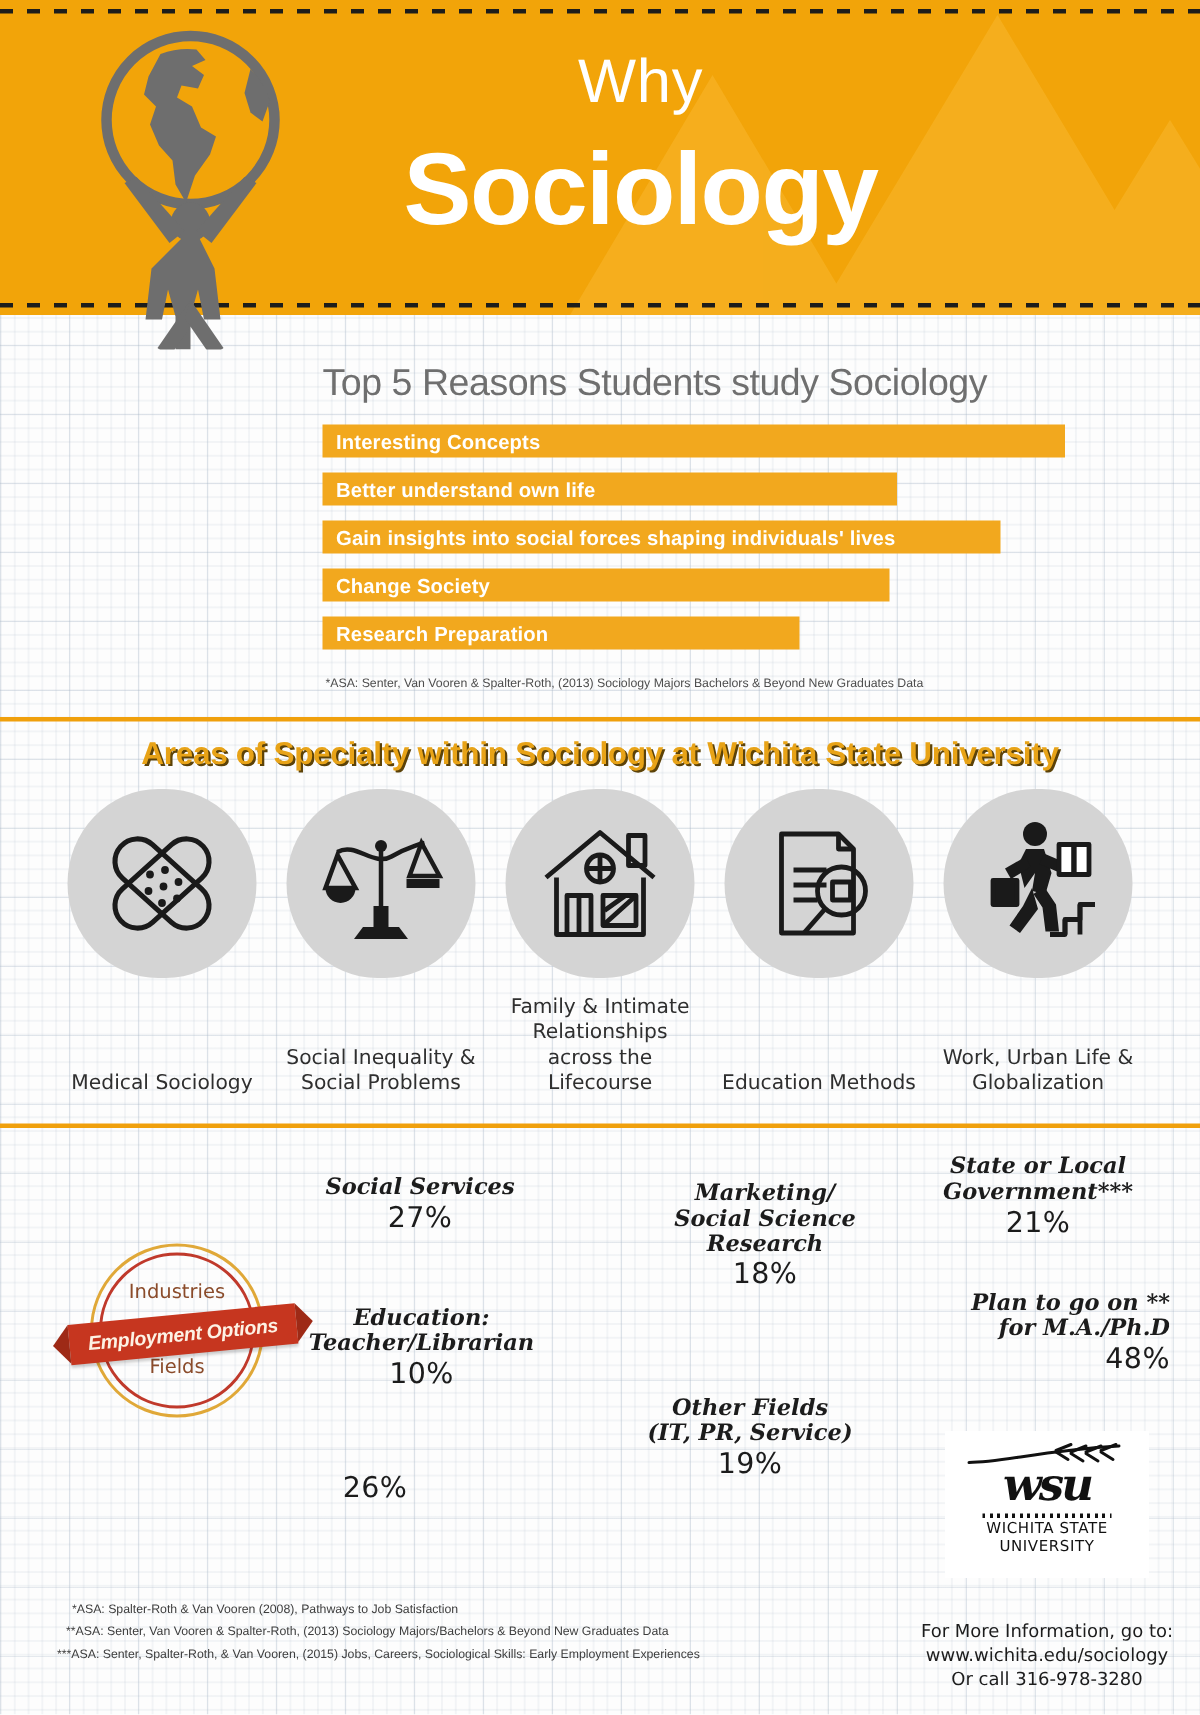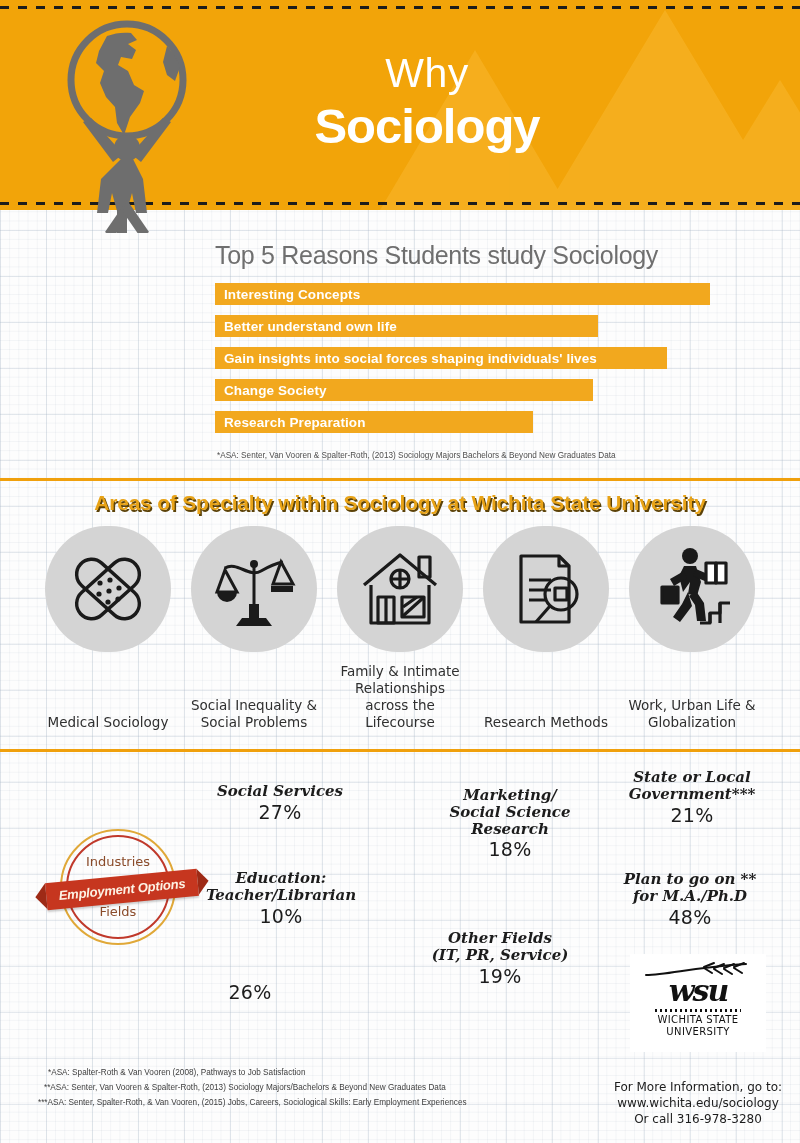--- a/index.html
+++ b/index.html
@@ -42,22 +42,22 @@
   .hdr-title-wrap{
     position:absolute;left:0;top:0;width:800px;height:210px;
     display:flex;flex-direction:column;align-items:center;justify-content:center;
     color:#ffffff;text-align:center;padding-left:27px;
   }
   .hdr-why{
     font-size:41px;font-weight:400;line-height:1;
     letter-spacing:.5px;margin:0 0 2px 0;
   }
   .hdr-main{
-    font-size:49px;font-weight:bold;line-height:.98;
-    letter-spacing:-1px;margin:6px;
+    font-size:68px;font-weight:bold;line-height:.98;
+    letter-spacing:-1px;margin:16px;
   }
   
   .sec1{position:absolute;left:0;top:210px;width:800px;height:268px;}
   .globe{position:absolute;left:55px;top:18px;width:145px;height:215px;}
   .sec1-title{
     position:absolute;left:215px;top:241px;
     font-size:25px;font-weight:normal;color:#6f6f6f;
     letter-spacing:-.3px;white-space:nowrap;
   }
   .bars{position:absolute;left:215px;top:283px;}
@@ -297,21 +297,21 @@
             <g stroke="#1a1a1a" stroke-width="3.2" fill="none" stroke-linejoin="round">
               <path d="M18 10h38l10 10v56H18z"></path>
               <path d="M56 10v10h10"></path>
               <path d="M26 34h22M26 44h22M26 54h16"></path>
               <circle cx="58" cy="48" r="16"></circle>
               <rect x="52" y="42" width="12" height="12"></rect>
               <path d="M47 60L33 76"></path>
             </g>
           </svg>
         </div>
-        <div class="spec-label">Research
+        <div class="spec-label">Education
 Methods</div>
       </div>
 
       <div class="spec-item">
         <div class="spec-oval">
           <svg width="88" height="88" viewBox="0 0 88 88">
             <g fill="#1a1a1a">
               <circle cx="42" cy="11" r="8"></circle>
               <path d="M36 21h12l5 16-4 14-9-2 2-12-7 10-4-16z"></path>
               <path d="M40 47l4 14-12 16-7-5 9-13z"></path>
@@ -377,21 +377,21 @@
 (IT, PR, Service)</div>
       <div class="pct">19%</div>
     </div>
 
     <div class="stat" style="left:604px;top:14px;width:176px;">
       <div class="lbl">State or Local
 Government***</div>
       <div class="pct">21%</div>
     </div>
 
-    <div class="stat" style="left:600px;top:116px;width:180px;">
+    <div class="stat" style="left:600px;top:105px;width:180px;text-align:right;">
       <div class="lbl">Plan to go on **
 for M.A./Ph.D</div>
       <div class="pct">48%</div>
     </div>
 
     <div class="wsu">
       <svg width="112" height="16" viewBox="0 0 112 16" style="margin-top:3px;">
         <g stroke="#111" stroke-width="2" fill="none" stroke-linecap="round">
           <path d="M4 14C26 14 52 6 104 3"></path>
           <path d="M62 6l10-4M72 7l10-4M82 7l10-4M92 6l10-4M62 7l8 5M72 8l8 5M82 8l8 5M92 7l8 5"></path>

